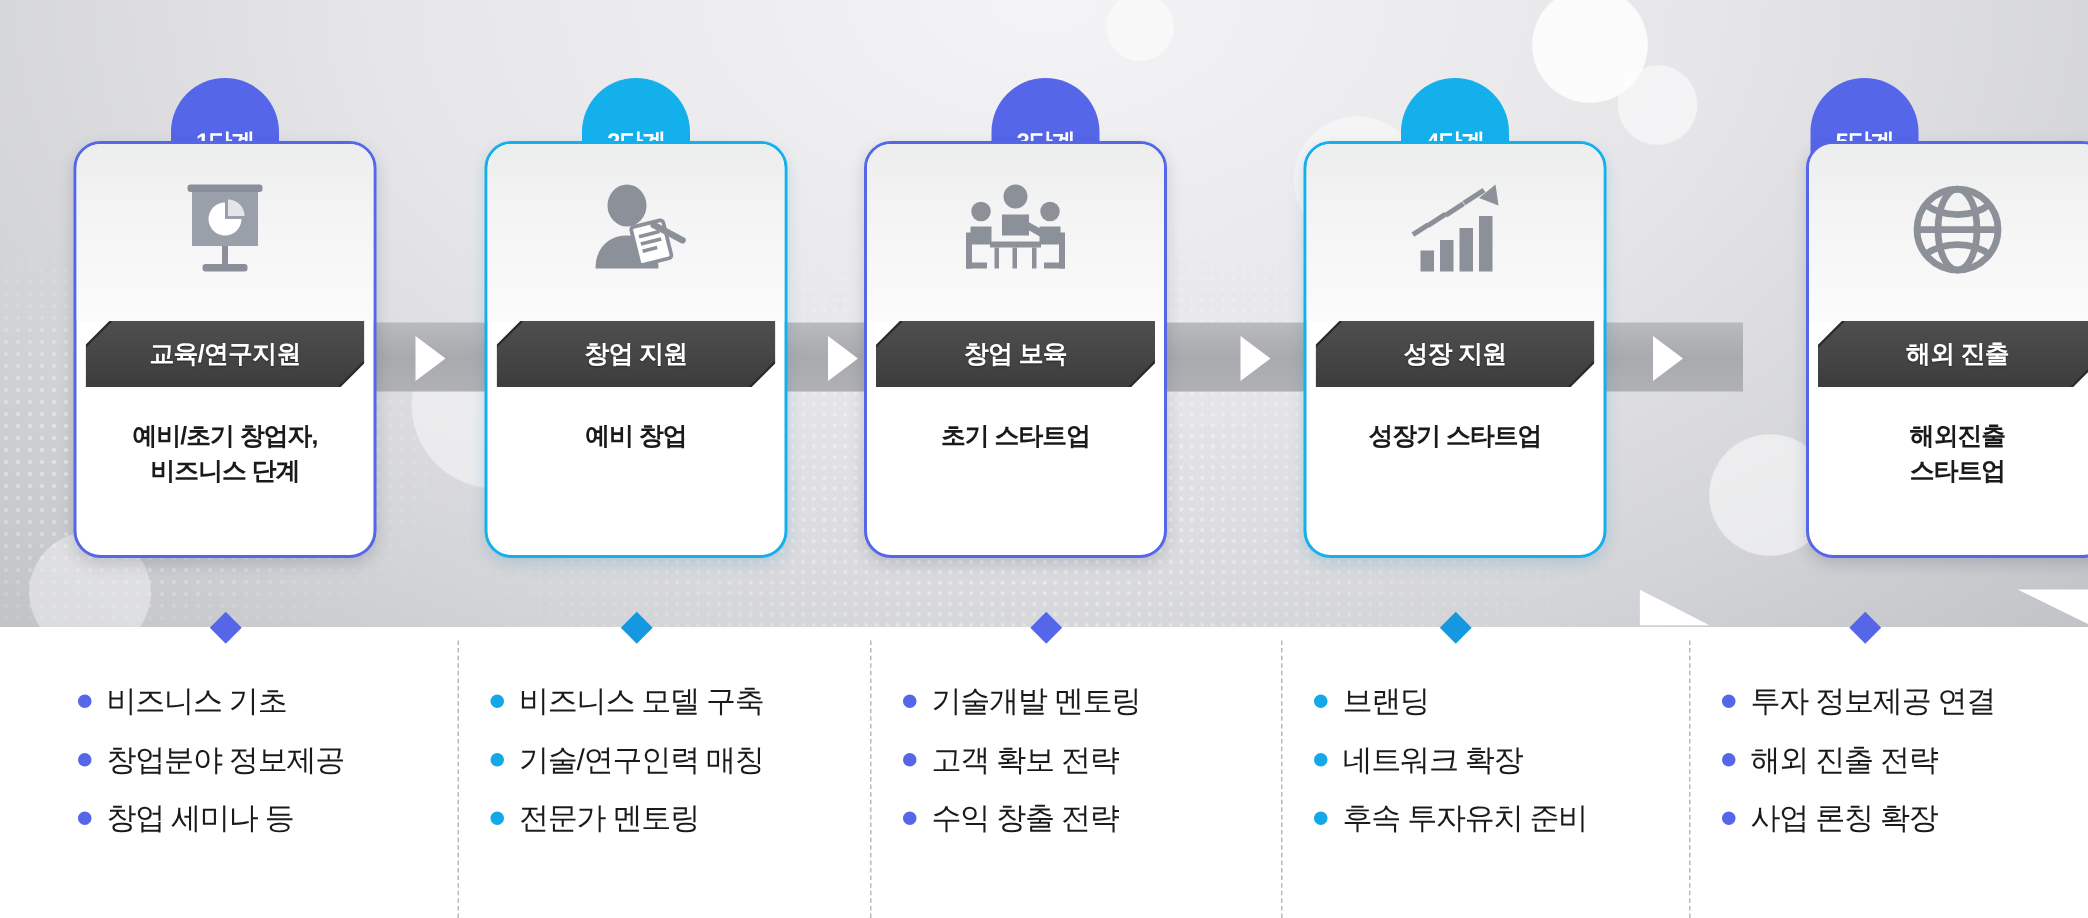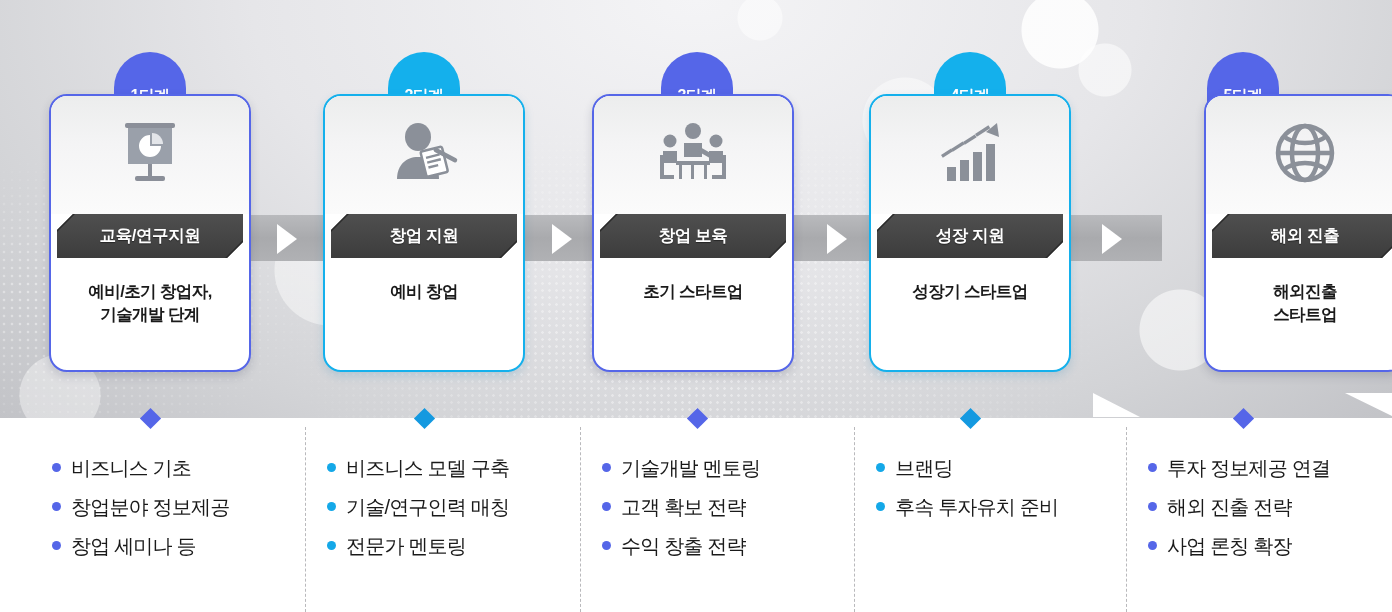--- a/index.html
+++ b/index.html
@@ -167,21 +167,21 @@
           <path d="M41 16v11h11a11 11 0 0 0-11-11z" fill="#e3e5e9"></path>
           <rect x="37" y="47" width="4" height="12" fill="#8b8f99"></rect>
           <rect x="24" y="59" width="30" height="5" rx="2" fill="#8b8f99"></rect>
         </svg>
       </div>
     </div>
     <div class="label-bar">
       <span class="label-text">교육/연구지원</span>
     </div>
     <div class="card-desc">예비/초기 창업자,
-기술개발 단계</div>
+비즈니스 단계</div>
   </div>
   <div class="diamond" style="left:143px;"></div>
   <div class="col" style="left:52px;">
     <div class="bullet-row">
       <span class="dot"></span>
       <span class="bullet-text">비즈니스 기초</span>
     </div>
     <div class="bullet-row">
       <span class="dot"></span>
       <span class="bullet-text">창업분야 정보제공</span>
@@ -229,21 +229,21 @@
     </div>
     <div class="bullet-row">
       <span class="dot cyan"></span>
       <span class="bullet-text">전문가 멘토링</span>
     </div>
   </div>
 
   <div class="badge" style="left:661px;">
     <span>3단계</span>
   </div>
-  <div class="card" style="left:592px;">
+  <div class="card" style="left:576px;">
     <div class="card-top">
       <div class="card-icon">
         <svg viewBox="0 0 78 76">
           <g fill="#8b9099">
             <circle cx="39" cy="14" r="8"></circle>
             <path d="M30 26h18v14H30z"></path>
             <path d="M46 30l14 8-2.5 4-14-8z"></path>
             <circle cx="16" cy="24" r="6.5"></circle>
             <path d="M9 34h14v12H9z"></path>
             <circle cx="62" cy="24" r="6.5"></circle>
@@ -310,20 +310,24 @@
   </div>
   <div class="diamond cyan" style="left:963px;"></div>
   <div class="col" style="left:876px;">
     <div class="sep"></div>
     <div class="bullet-row">
       <span class="dot cyan"></span>
       <span class="bullet-text">브랜딩</span>
     </div>
     <div class="bullet-row">
       <span class="dot cyan"></span>
+      <span class="bullet-text">네트워크 확장</span>
+    </div>
+    <div class="bullet-row">
+      <span class="dot cyan"></span>
       <span class="bullet-text">후속 투자유치 준비</span>
     </div>
   </div>
 
   <div class="badge" style="left:1207px;">
     <span>5단계</span>
   </div>
   <div class="card" style="left:1204px;">
     <div class="card-top">
       <div class="card-icon">

